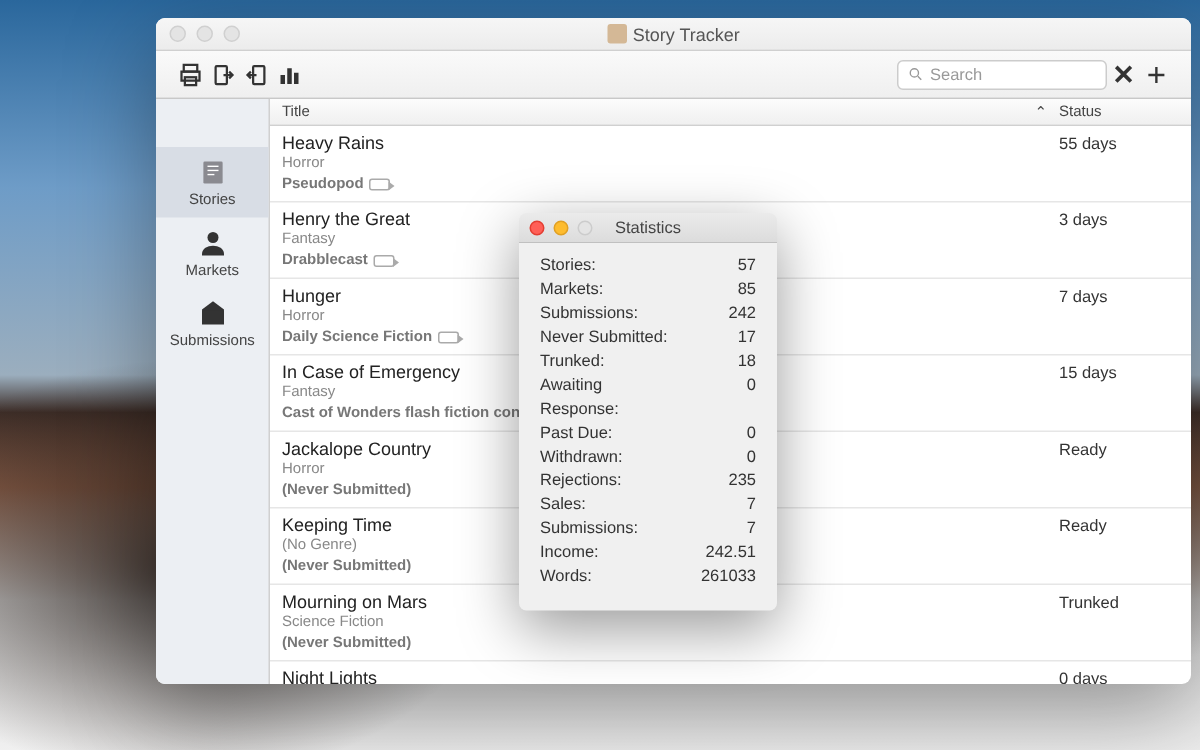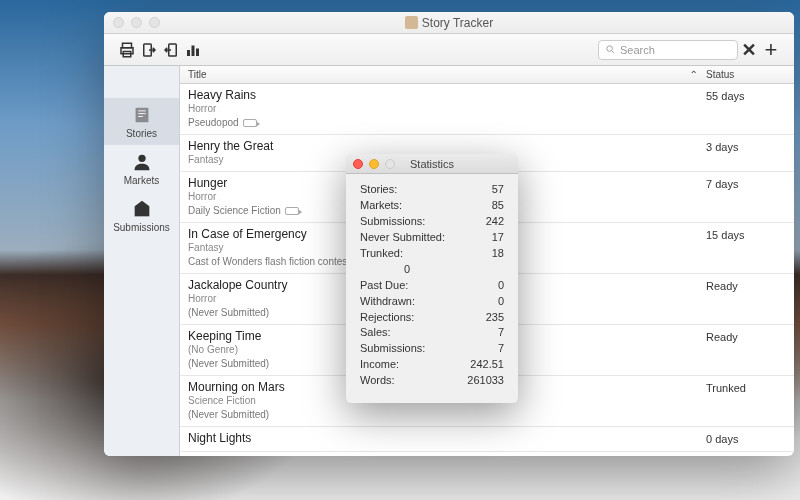--- a/index.html
+++ b/index.html
@@ -25,24 +25,24 @@
 .main { flex:1; overflow:hidden; display:flex; flex-direction:column; }
 .col-header { height:18px; background:linear-gradient(#fcfcfc,#f0f0f0); border-bottom:1px solid #d0d0d0; display:flex; align-items:center; font-size:10px; color:#444; padding:0 8px; }
 .col-header .title-col { flex:1; display:flex; align-items:center; gap:4px; }
 .col-header .status-col { width:80px; }
 .list { flex:1; overflow-y:auto; }
 .row { border-bottom:1px solid #e6e6e6; padding:4px 8px 6px; display:flex; }
 .row-left { flex:1; }
 .row-right { width:80px; text-align:left; font-size:11px; color:#333; padding-top:2px; }
 .row .title { font-size:12px; color:#222; }
 .row .genre { font-size:10px; color:#888; margin-top:1px; }
-.row .market { font-size:10px; color:#777; margin-top:3px; display:flex; align-items:center; gap:4px; }
+.row .market { font-size:10px; color:#777; margin-top:3px; display:flex; align-items:center; gap:4px;font-weight:bold; }
 .tag-icon { display:inline-block; width:14px; height:8px; border:1px solid #aaa; border-radius:2px; position:relative; }
 .tag-icon::after { content:""; position:absolute; right:-4px; top:1px; border-left:4px solid #aaa; border-top:3px solid transparent; border-bottom:3px solid transparent; }
-.stats-window { position:absolute; top:142px; left:346px; width:172px; background:#f0f0f0; border-radius:5px; box-shadow:0 12px 40px rgba(0,0,0,0.4); font-size:11px;margin-top:12px; }
+.stats-window { position:absolute; top:142px; left:346px; width:172px; background:#f0f0f0; border-radius:5px; box-shadow:0 12px 40px rgba(0,0,0,0.4); font-size:11px; }
 .stats-tb { height:20px; background:linear-gradient(#ebebeb,#dcdcdc); border-bottom:1px solid #c0c0c0; border-radius:5px 5px 0 0; display:flex; align-items:center; position:relative; }
 .stats-tb .traffic { padding-left:7px; gap:6px; }
 .stats-tb .dot { width:10px; height:10px; }
 .stats-tb .dot.r { background:#ff5f57; border-color:#e33e32; }
 .stats-tb .dot.y { background:#febc2e; border-color:#e0a024; }
 .stats-tb .dot.g { background:#e4e4e4; border-color:#ccc; }
 .stats-title { position:absolute; left:0; right:0; text-align:center; font-size:11px; color:#444; pointer-events:none; }
 .stats-body { padding:8px 14px 14px; }
 .stat-row { display:flex; justify-content:space-between; line-height:1.45; }
 .stat-row .label { color:#333; }
@@ -146,20 +146,21 @@
     <div class="title">Heavy Rains</div>
     <div class="genre">Horror</div>
     <div class="market">Pseudopod<span class="tag-icon"></span></div>
   </div>
   <div class="row-right">55 days</div>
           </div>
           <div class="row">
             <div class="row-left">
     <div class="title">Henry the Great</div>
     <div class="genre">Fantasy</div>
+    <div class="market">Drabblecast<span class="tag-icon"></span></div>
   </div>
   <div class="row-right">3 days</div>
           </div>
           <div class="row">
             <div class="row-left">
     <div class="title">Hunger</div>
     <div class="genre">Horror</div>
     <div class="market">Daily Science Fiction<span class="tag-icon"></span></div>
   </div>
   <div class="row-right">7 days</div>
@@ -232,20 +233,21 @@
       </div>
       <div class="stat-row">
         <span class="label">Never Submitted:</span>
         <span class="value">17</span>
       </div>
       <div class="stat-row">
         <span class="label">Trunked:</span>
         <span class="value">18</span>
       </div>
       <div class="stat-row">
+        <span class="label">Awaiting Response:</span>
         <span class="value">0</span>
       </div>
       <div class="stat-row">
         <span class="label">Past Due:</span>
         <span class="value">0</span>
       </div>
       <div class="stat-row">
         <span class="label">Withdrawn:</span>
         <span class="value">0</span>
       </div>

